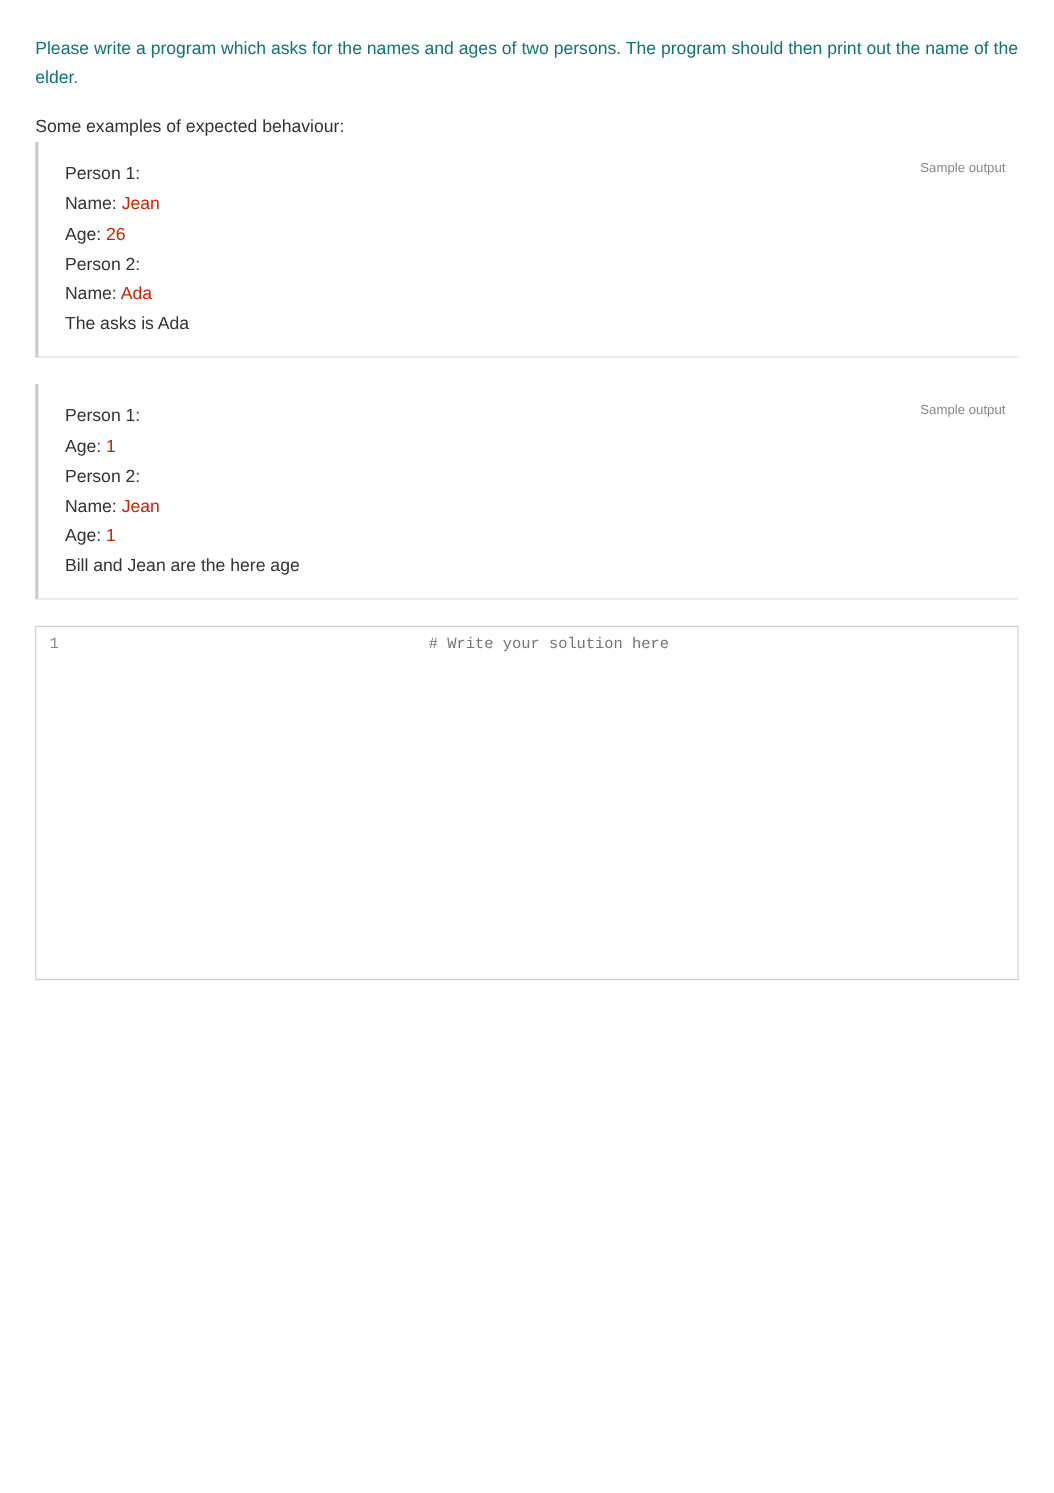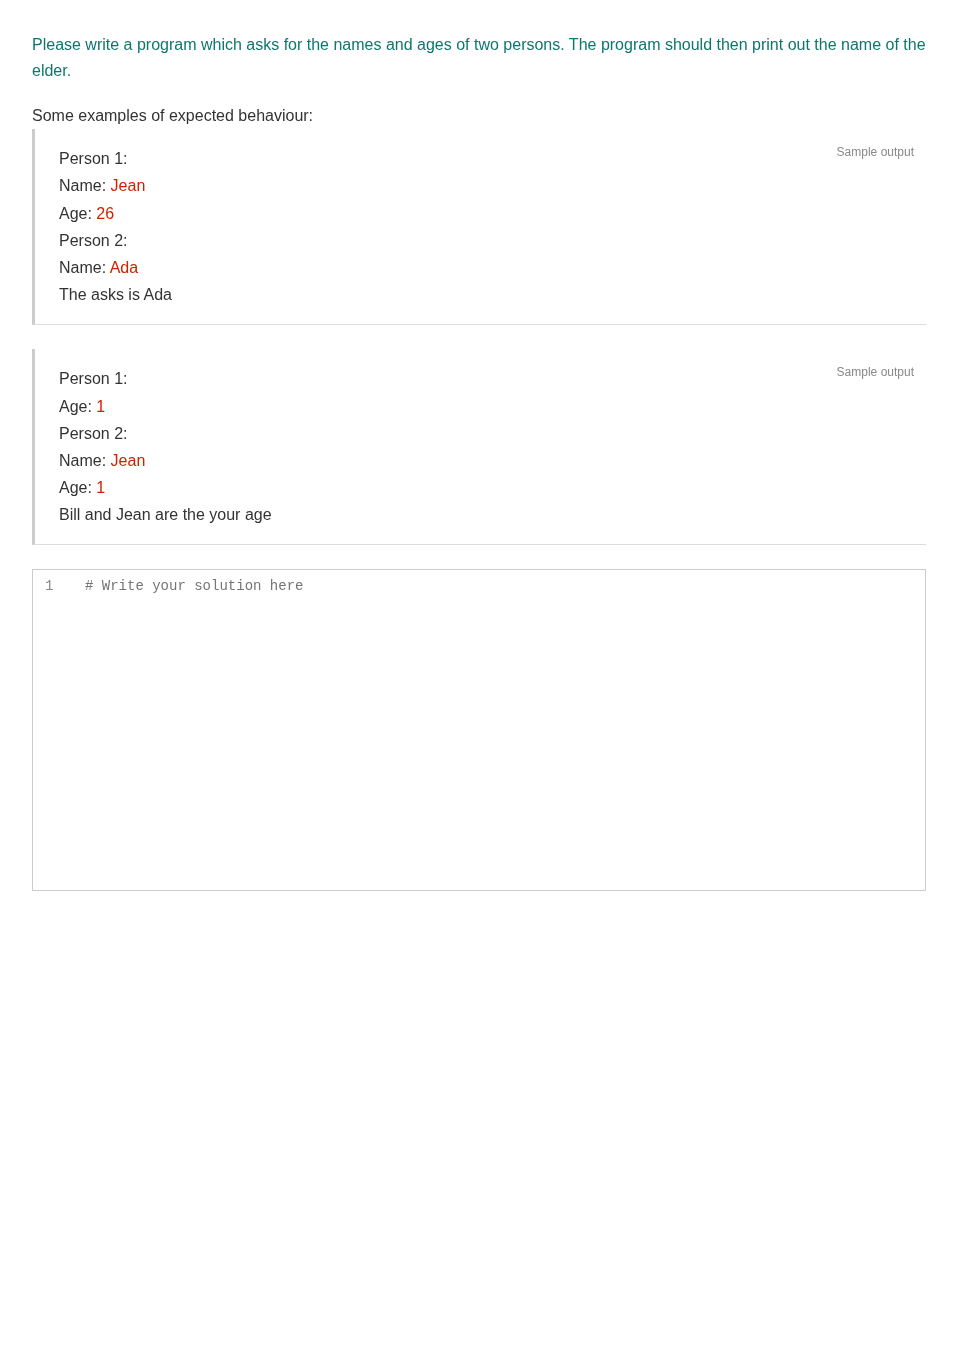--- a/index.html
+++ b/index.html
@@ -82,20 +82,21 @@
     .editor-area {
       flex: 1;
       border: none;
       outline: none;
       font-family: 'Courier New', Courier, monospace;
       font-size: 14px;
       resize: none;
       min-height: 300px;
       color: #4a7c59;
       background: transparent;
+      text-align: center;
     }
   </style>
 </head>
 <body>
 
 <p class="description">Please write a program which asks for the names and ages of two persons. The program should then print out the name of the elder.</p>
 
 <p class="examples-label">Some examples of expected behaviour:</p>
 
 <div class="sample-box">
@@ -131,21 +132,21 @@
   <div class="sample-line">
     <span>Person 2:</span>
   </div>
   <div class="sample-line">
     <span>Name: </span><span class="highlight-red">Jean</span>
   </div>
   <div class="sample-line">
     <span>Age: </span><span class="highlight-red">1</span>
   </div>
   <div class="sample-line">
-    <span>Bill and Jean are the your age</span>
+    <span>Bill and Jean are the here age</span>
   </div>
 </div>
 
 <div class="code-editor">
   <div class="code-editor-line">
     <span class="line-number">1</span>
     <textarea class="editor-area" spellcheck="false" placeholder="# Write your solution here" style="color: rgb(74, 124, 89);"></textarea>
   </div>
 </div>
 

